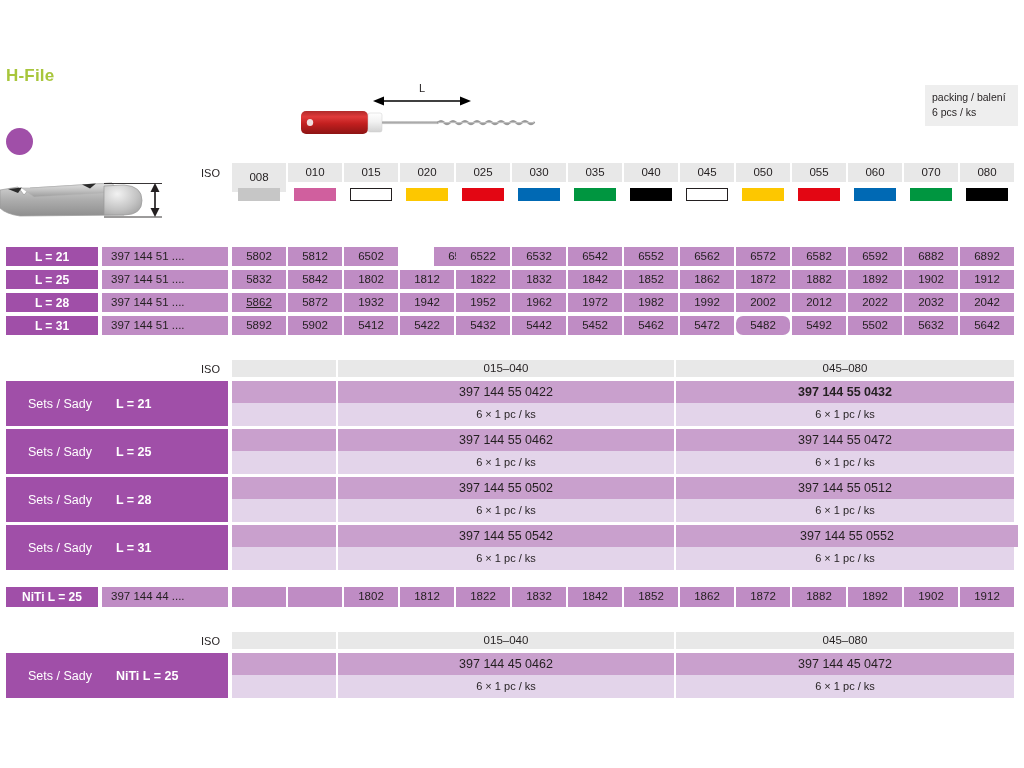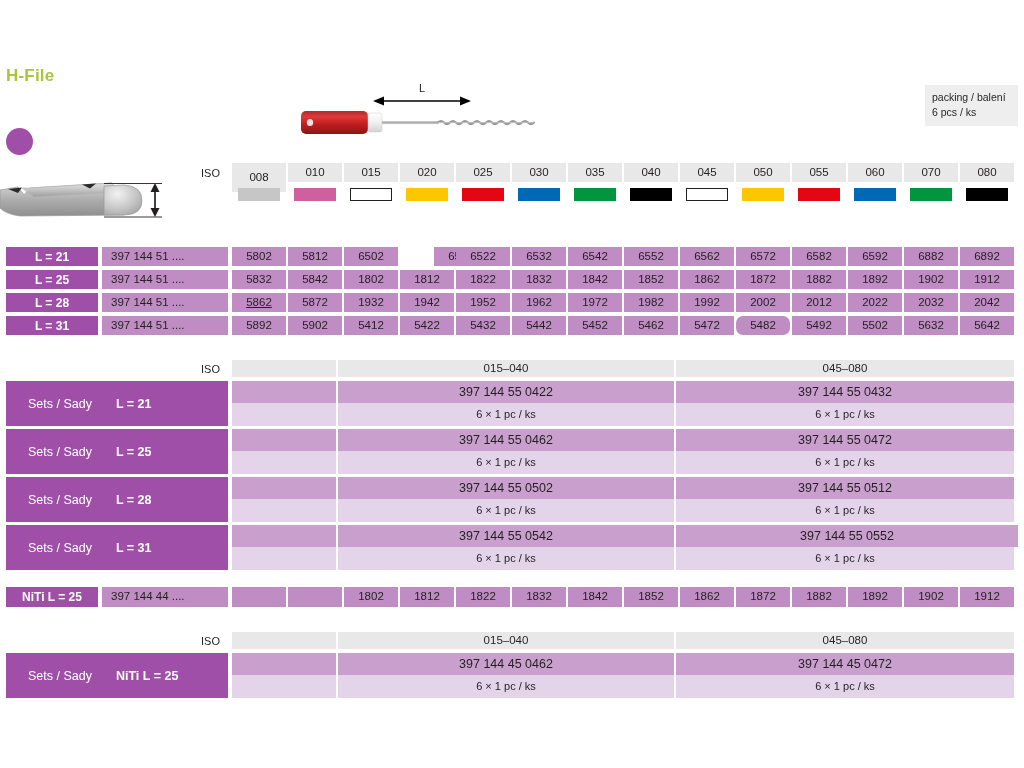--- a/index.html
+++ b/index.html
@@ -305,21 +305,21 @@
     <div class="cell c-grey" style="position: absolute; left: 338px; top: 360px; width: 336px; height: 17px; pointer-events: auto;">015–040</div>
     <div class="cell c-grey" style="position: absolute; left: 676px; top: 360px; width: 338px; height: 17px; pointer-events: auto;">045–080</div>
     <div class="setlabel" style="position: absolute; left: 6px; top: 381px; width: 222px; height: 45px; pointer-events: auto;">
       <span class="sname">Sets / Sady</span>
       <span class="slen">L = 21</span>
     </div>
     <div class="cell c-midlite" style="position: absolute; left: 232px; top: 381px; width: 104px; height: 22px; pointer-events: auto;"></div>
     <div class="cell c-lite" style="position: absolute; left: 232px; top: 403px; width: 104px; height: 23px; pointer-events: auto;"></div>
     <div class="cell c-midlite code" style="position: absolute; left: 338px; top: 381px; width: 336px; height: 22px; pointer-events: auto;">397 144 55 0422</div>
     <div class="cell c-lite pcs" style="position: absolute; left: 338px; top: 403px; width: 336px; height: 23px; pointer-events: auto;">6 × 1 pc / ks</div>
-    <div class="cell c-midlite code" style="position: absolute; left: 676px; top: 381px; width: 338px; height: 22px; pointer-events: auto;">397 144 55 0432</div>
+    <div class="cell c-midlite code" style="position: absolute; left: 676px; top: 381px; width: 338px; height: 22px; pointer-events: auto; font-weight: bold;">397 144 55 0432</div>
     <div class="cell c-lite pcs" style="position: absolute; left: 676px; top: 403px; width: 338px; height: 23px; pointer-events: auto;">6 × 1 pc / ks</div>
     <div class="setlabel" style="position: absolute; left: 6px; top: 429px; width: 222px; height: 45px; pointer-events: auto;">
       <span class="sname">Sets / Sady</span>
       <span class="slen">L = 25</span>
     </div>
     <div class="cell c-midlite" style="position: absolute; left: 232px; top: 429px; width: 104px; height: 22px; pointer-events: auto;"></div>
     <div class="cell c-lite" style="position: absolute; left: 232px; top: 451px; width: 104px; height: 23px; pointer-events: auto;"></div>
     <div class="cell c-midlite code" style="position: absolute; left: 338px; top: 429px; width: 336px; height: 22px; pointer-events: auto;">397 144 55 0462</div>
     <div class="cell c-lite pcs" style="position: absolute; left: 338px; top: 451px; width: 336px; height: 23px; pointer-events: auto;">6 × 1 pc / ks</div>
     <div class="cell c-midlite code" style="position: absolute; left: 676px; top: 429px; width: 338px; height: 22px; pointer-events: auto;">397 144 55 0472</div>

